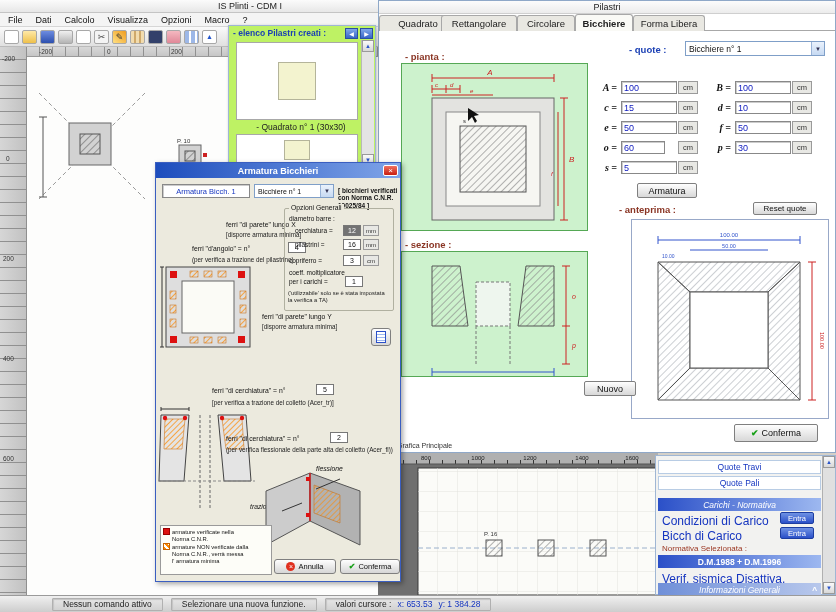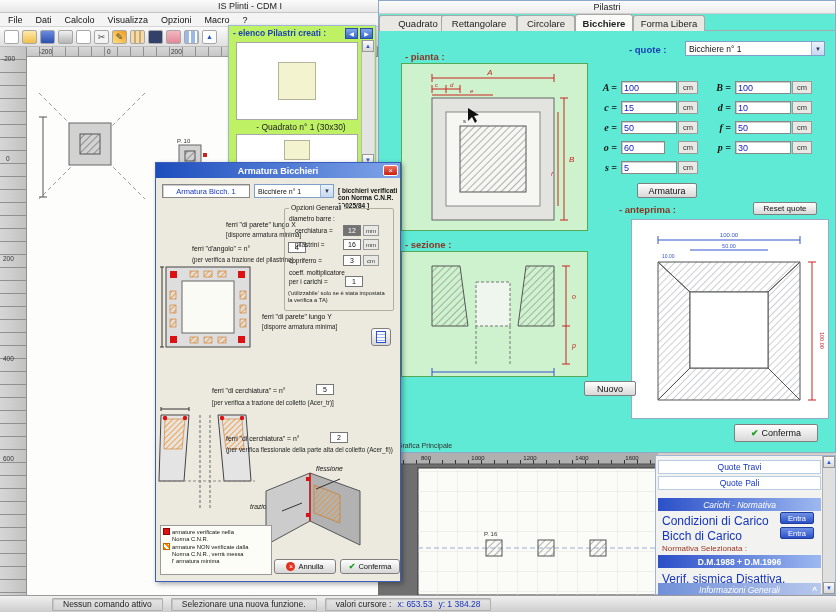--- a/index.html
+++ b/index.html
@@ -32,21 +32,21 @@
 
 .elenco{left:228px;top:25px;width:148px;height:142px;background:#bef264;border:1px solid #9fb6d4;z-index:3;box-shadow:1px 1px 3px rgba(0,0,0,.25);}
 .elenco-title{position:absolute;left:4px;top:2px;font-size:8.5px;font-weight:bold;color:#1a3fb4;}
 .nav-btn{position:absolute;top:2px;width:13px;height:11px;background:linear-gradient(#7fa7e8,#3766c8);color:#fff;font-size:6px;display:flex;align-items:center;justify-content:center;border:1px solid #2a4fa0;}
 .card{position:absolute;left:7px;width:122px;border:1px solid #a8a8a8;background:#fff;display:flex;align-items:center;justify-content:center;overflow:hidden;}
 .swatch{background:#f3f3cf;border:1px solid #b4b49a;}
 .elenco-label{position:absolute;left:7px;top:96px;font-size:8.5px;color:#222;width:130px;text-align:center;}
 .elenco-sb{position:absolute;right:1px;top:14px;width:13px;height:126px;background:#e4e4e4;border-left:1px solid #b8b8b8;}
 .sb-arrow{position:absolute;left:0;width:12px;height:12px;background:linear-gradient(#fafafa,#d8d8d8);border:1px solid #9a9a9a;color:#2a55c8;font-size:6px;display:flex;align-items:center;justify-content:center;}
 
-.pilastri{left:378px;top:0;width:458px;height:453px;background:#5eead4;border:1px solid #8fa8c8;z-index:1;}
+.pilastri{left:378px;top:0;width:458px;height:453px;background:#ffffff;border:1px solid #8fa8c8;z-index:1;}
 .pil-title{position:absolute;left:0;top:0;width:100%;height:13px;background:linear-gradient(#fcfcfc,#ececec);border-bottom:1px solid #cfcfcf;display:flex;align-items:center;justify-content:center;font-size:9px;color:#222;}
 .tabs{position:absolute;left:0;top:13px;width:100%;height:17px;border-bottom:1px solid #a8a8a8;}
 .tab{position:absolute;top:1px;height:16px;display:flex;align-items:center;justify-content:center;font-size:9.5px;background:#e9e8e2;border:1px solid #a8a8a8;border-bottom:none;border-radius:3px 3px 0 0;color:#222;}
 .tab.active{background:#fafaf6;font-weight:bold;top:0;height:17px;z-index:2;}
 .lbl-maroon{position:absolute;color:#8a3524;font-weight:bold;font-size:9.5px;}
 .lbl-blue{position:absolute;color:#1a3fb4;font-weight:bold;font-size:9.5px;}
 .greenpanel{position:absolute;background:#cdf2cd;border:1px solid #55a855;}
 .fld-lbl{position:absolute;font-family:"Liberation Serif",serif;font-style:italic;font-weight:bold;font-size:10px;text-align:right;}
 .inp{position:absolute;background:#fff;border:1px solid #888;box-shadow:inset 1px 1px 0 #ccc;color:#1520c0;font-size:9px;padding:0 2px;}
 input.inp{outline:none;}

